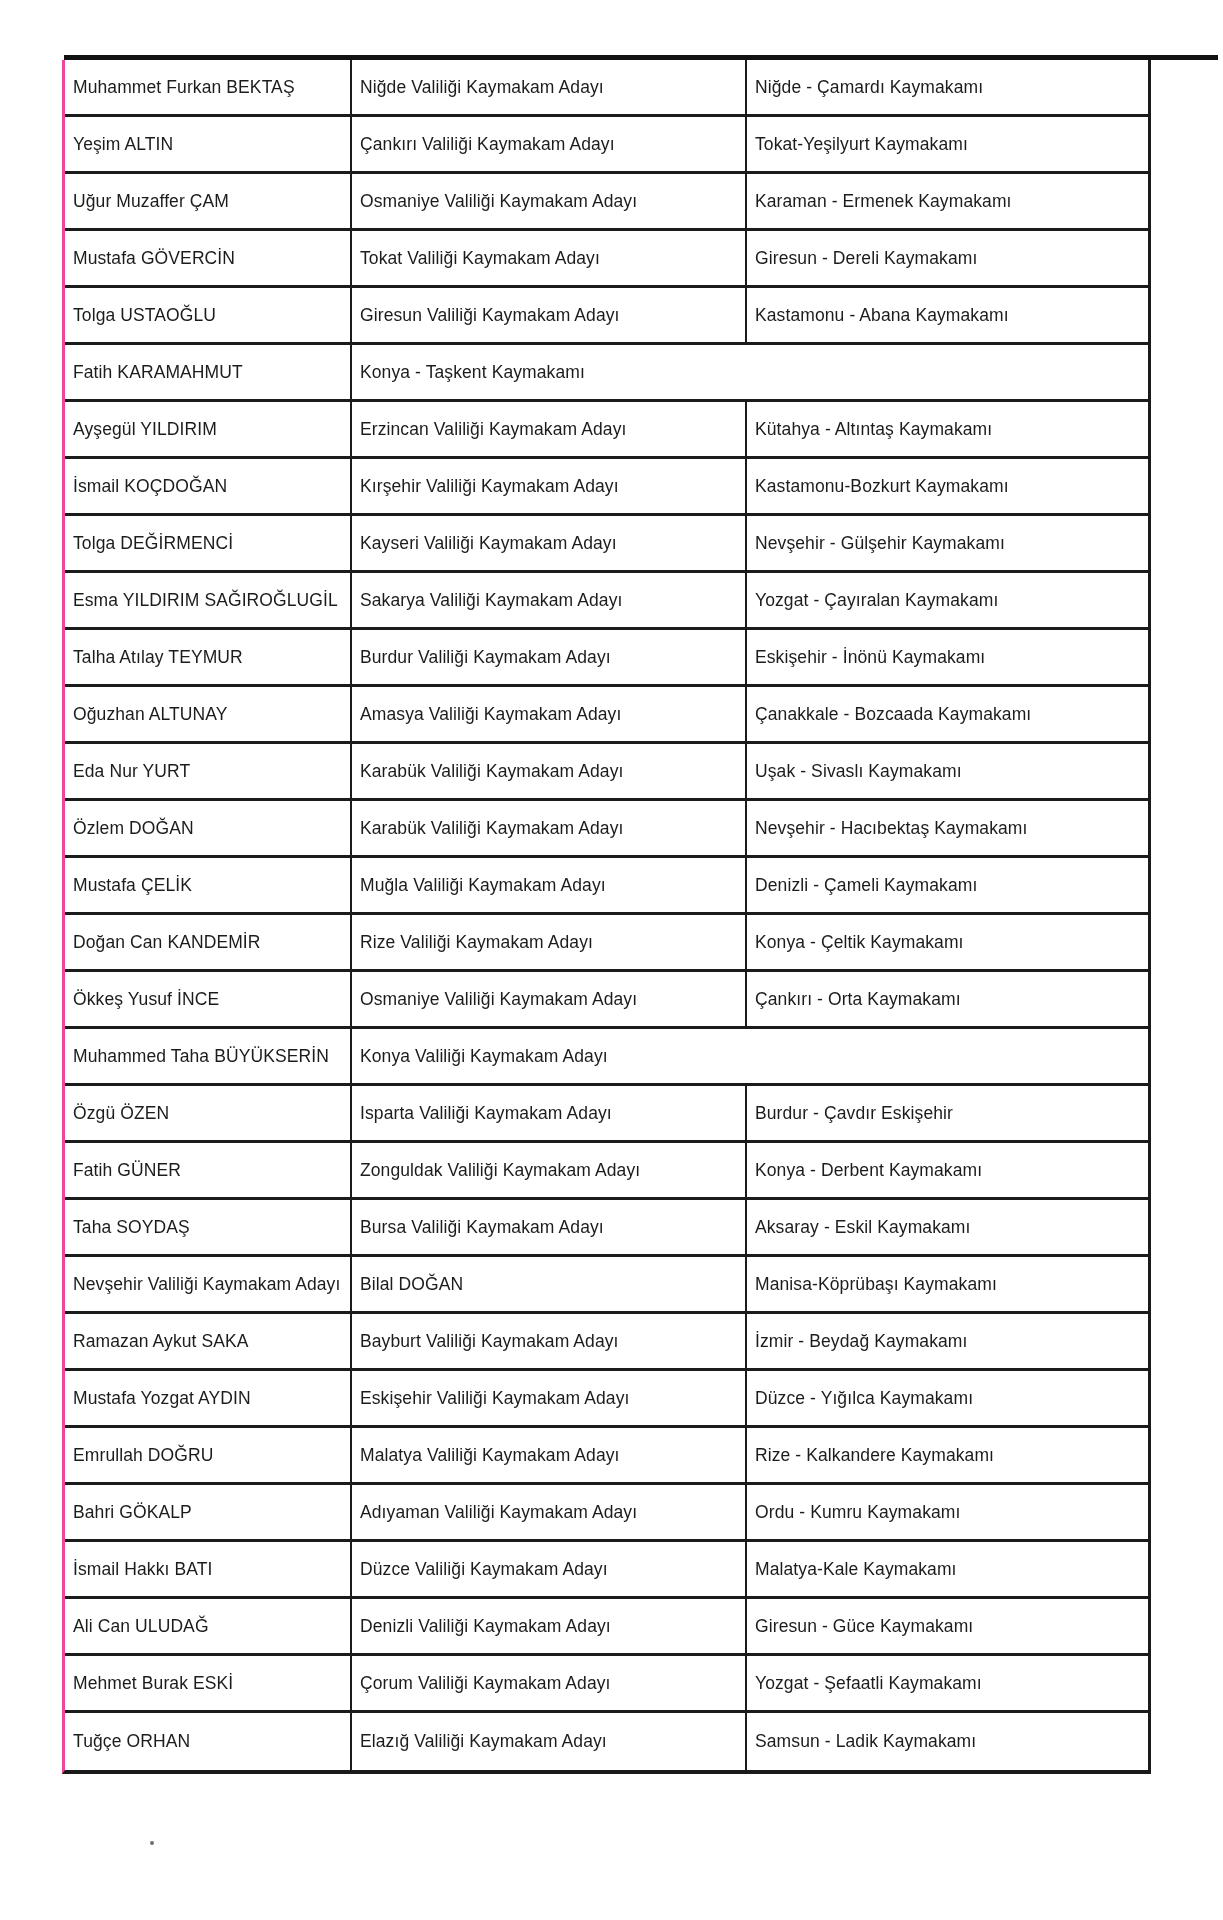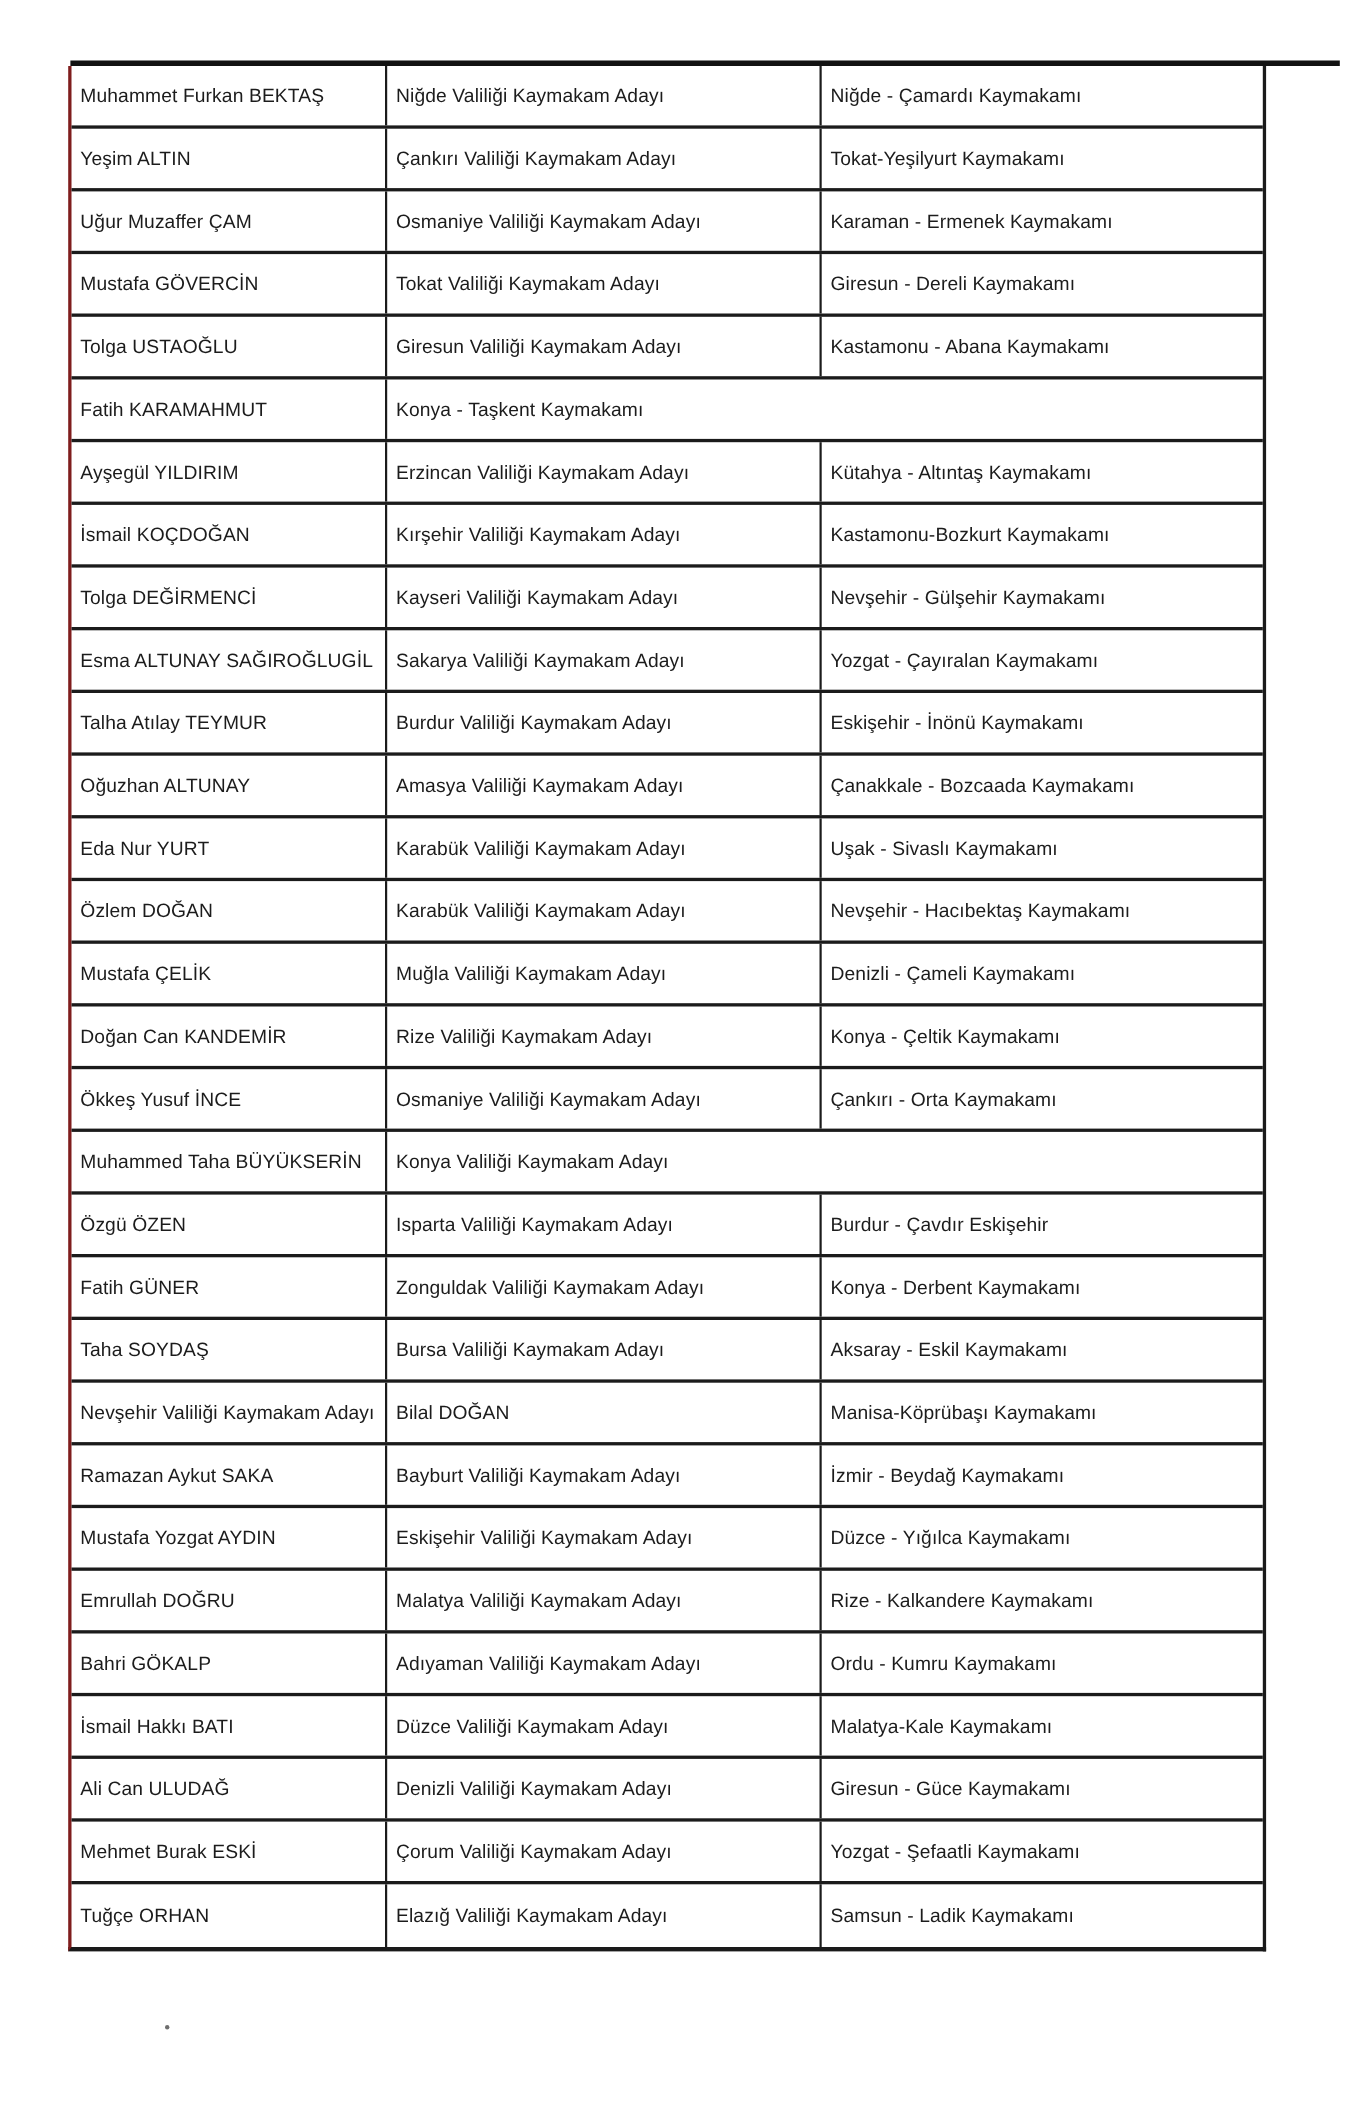--- a/index.html
+++ b/index.html
@@ -12,21 +12,21 @@
     overflow:hidden;
   }
   
   .topline{
     position:absolute;left:64px;top:55px;
     width:1154px;height:5px;background:#121212;
   }
   .doc-table{
     position:absolute;left:62px;top:60px;
     width:1083px;
-    border-left:3px solid #7f1d1d;
+    border-left:3px solid #ec4899;
     border-right:3px solid #1a1a1a;
     border-bottom:4px solid #1a1a1a;
     box-sizing:content-box;
   }
   .row{
     display:grid;
     grid-template-columns:287px 395px 401px;
     height:57px;
     border-bottom:3px solid #1b1b1b;
     box-sizing:border-box;
@@ -94,21 +94,21 @@
         <div class="cell">İsmail KOÇDOĞAN</div>
         <div class="cell">Kırşehir Valiliği Kaymakam Adayı</div>
         <div class="cell">Kastamonu-Bozkurt Kaymakamı</div>
       </div>
       <div class="row">
         <div class="cell">Tolga DEĞİRMENCİ</div>
         <div class="cell">Kayseri Valiliği Kaymakam Adayı</div>
         <div class="cell">Nevşehir - Gülşehir Kaymakamı</div>
       </div>
       <div class="row">
-        <div class="cell">Esma ALTUNAY SAĞIROĞLUGİL</div>
+        <div class="cell">Esma YILDIRIM SAĞIROĞLUGİL</div>
         <div class="cell">Sakarya Valiliği Kaymakam Adayı</div>
         <div class="cell">Yozgat - Çayıralan Kaymakamı</div>
       </div>
       <div class="row">
         <div class="cell">Talha Atılay TEYMUR</div>
         <div class="cell">Burdur Valiliği Kaymakam Adayı</div>
         <div class="cell">Eskişehir - İnönü Kaymakamı</div>
       </div>
       <div class="row">
         <div class="cell">Oğuzhan ALTUNAY</div>

